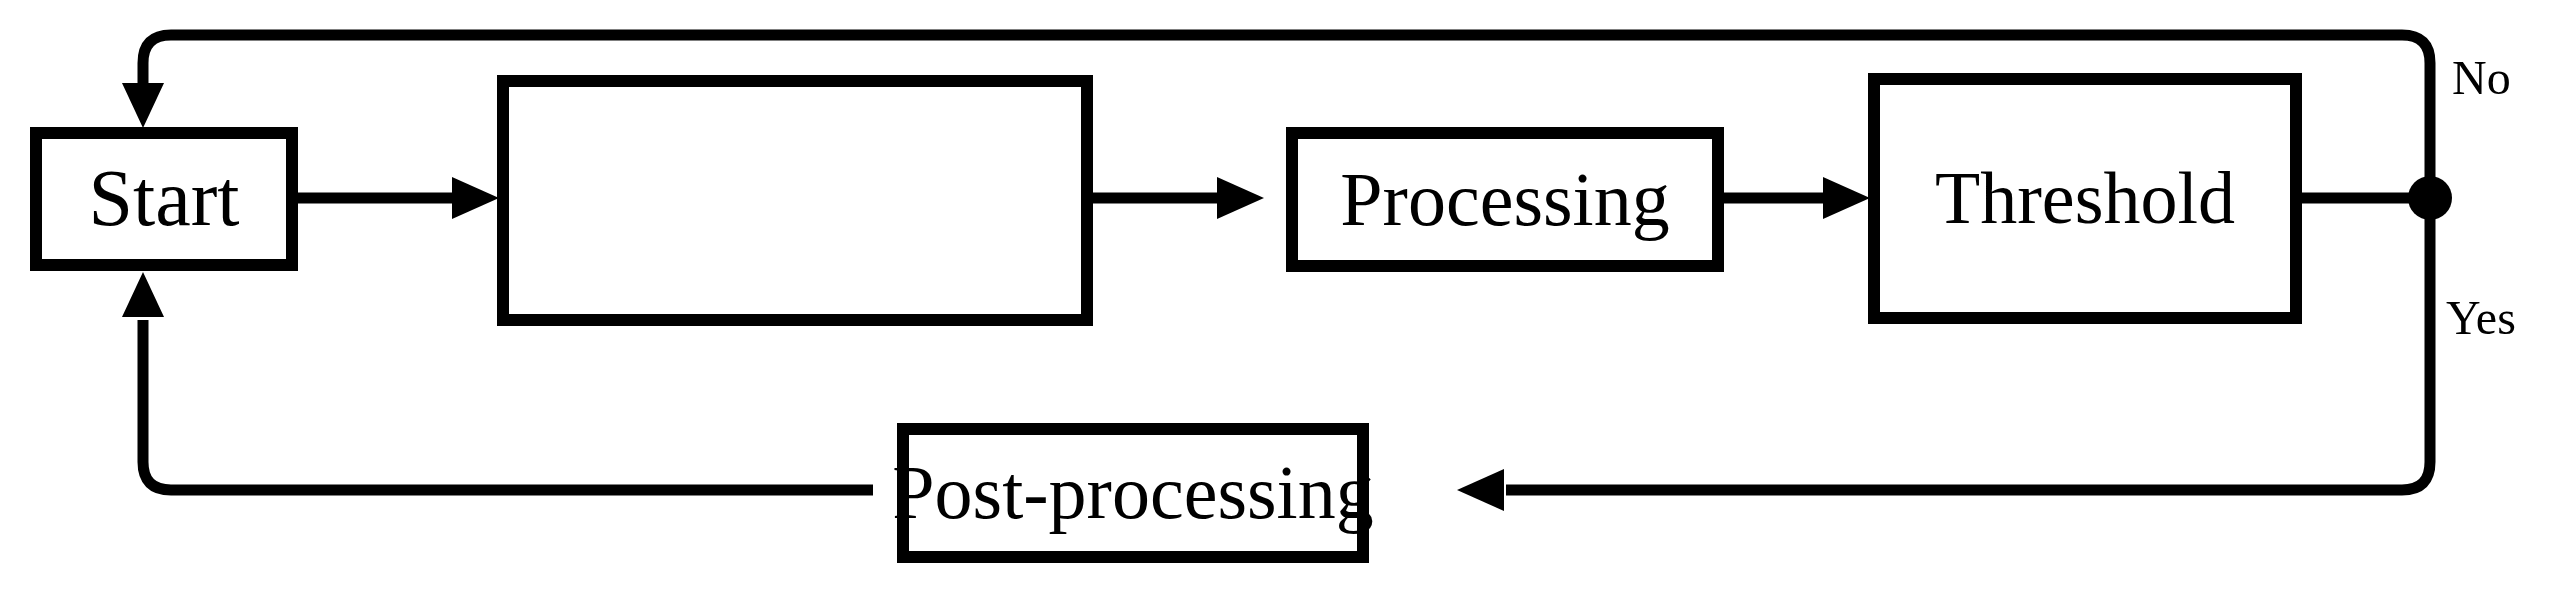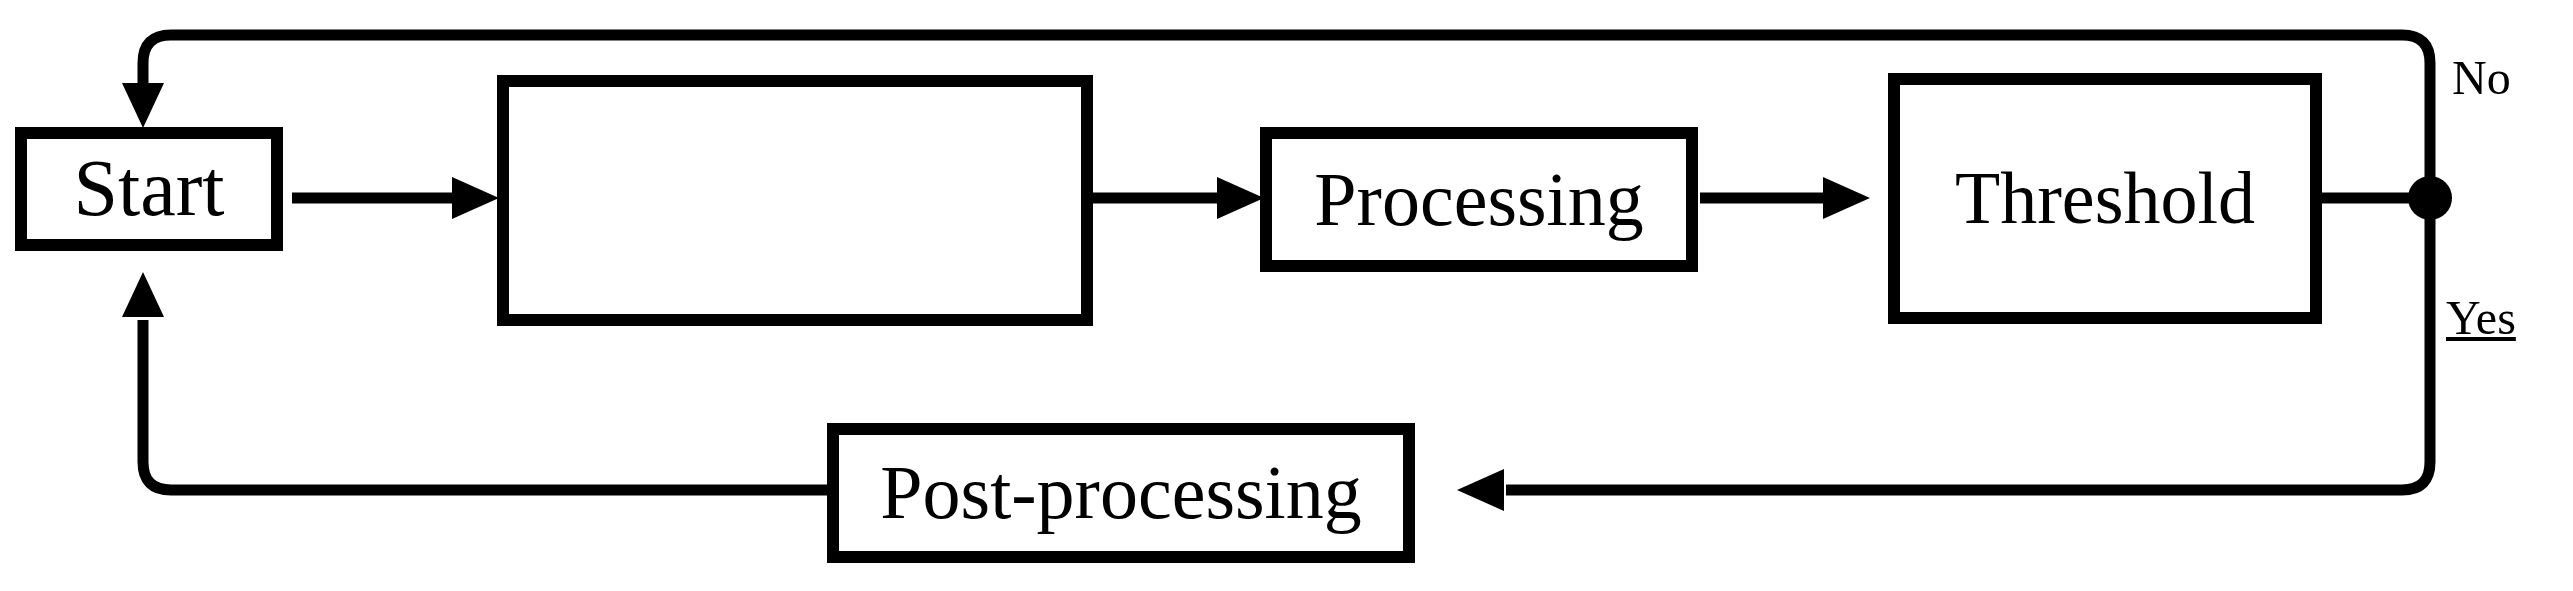--- a/index.html
+++ b/index.html
@@ -33,54 +33,53 @@
     align-items: center;
     justify-content: center;
     text-align: center;
     line-height: 1.42;
     z-index: 2;
   }
   .node .lbl {
     white-space: nowrap;
   }
   .node-start {
-    left: 15px;  top: 127px;  width: 268px; height: 124px;
+    left: 30px;  top: 127px;  width: 268px; height: 144px;
     font-size: 80px;
     text-align: center;
   }
   .node-signal {
     left: 497px; top: 75px;   width: 596px; height: 251px;
     font-size: 72px;
   }
   .node-processing {
-    left: 1260px; top: 127px; width: 438px; height: 145px;
+    left: 1286px; top: 127px; width: 438px; height: 145px;
     font-size: 76px;
   }
   .node-threshold {
     left: 1868px; top: 73px;  width: 434px; height: 251px;
     font-size: 74px;
-    margin-left: 20px;
   }
   .node-post {
-    left: 827px; top: 423px;  width: 588px; height: 140px;
+    left: 897px; top: 423px;  width: 472px; height: 140px;
     font-size: 76px;
   }
   .node sub {
     font-size: 0.62em;
     line-height: 0;
   }
   .edge-label {
     position: absolute;
     font-size: 48px;
     line-height: 1;
     white-space: nowrap;
     z-index: 3;
   }
   .edge-label-no  { left: 2452px; top: 54px;  }
-  .edge-label-yes { left: 2446px; top: 294px; text-decoration: underline; }
+  .edge-label-yes { left: 2446px; top: 294px; }
 </style>
 </head>
 <body>
 
 <div class="stage">
 
   <svg class="wires" viewBox="0 0 2573 591" xmlns="http://www.w3.org/2000/svg">
     <g stroke="#000000" stroke-width="11" fill="none">
 
       <path d="M 2430 198 L 2430 63 Q 2430 35 2402 35 L 171 35 Q 143 35 143 63 L 143 90"></path>

